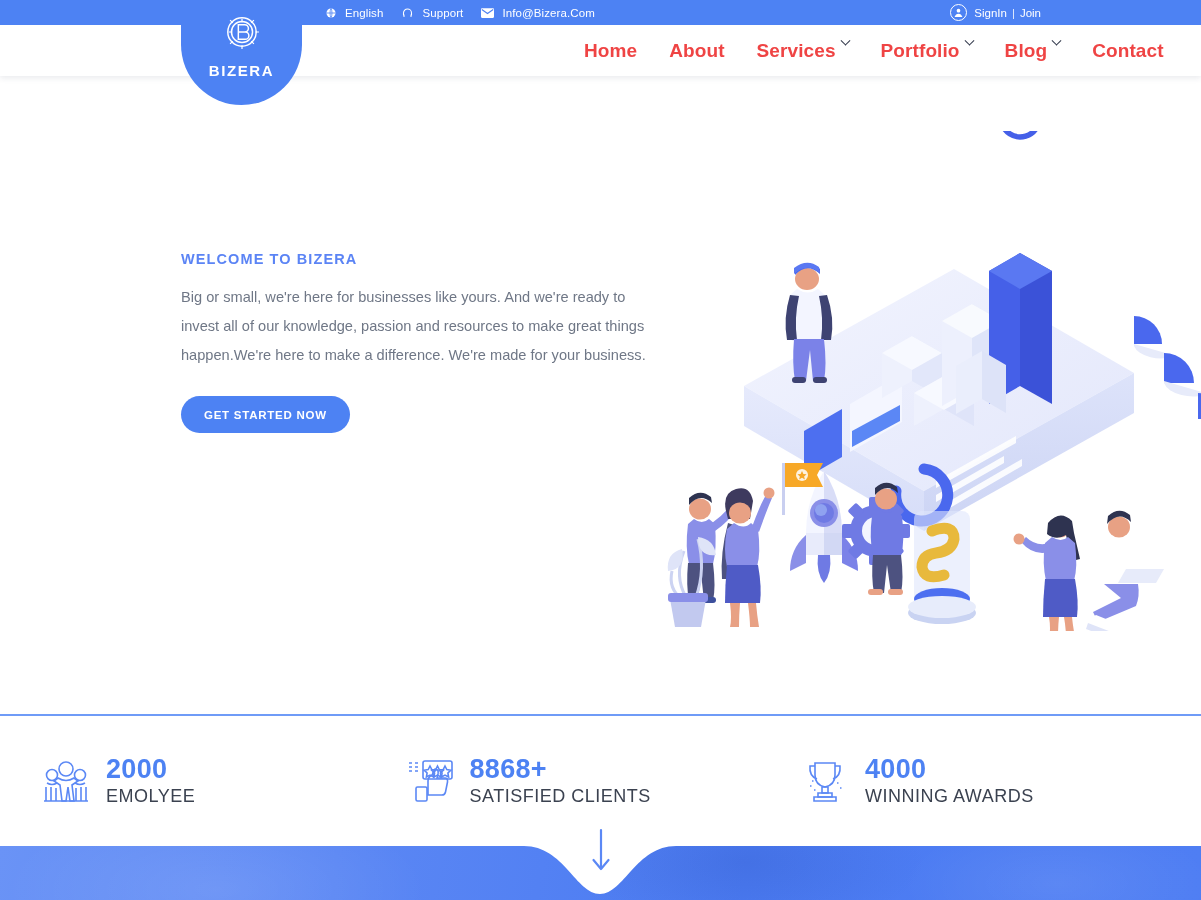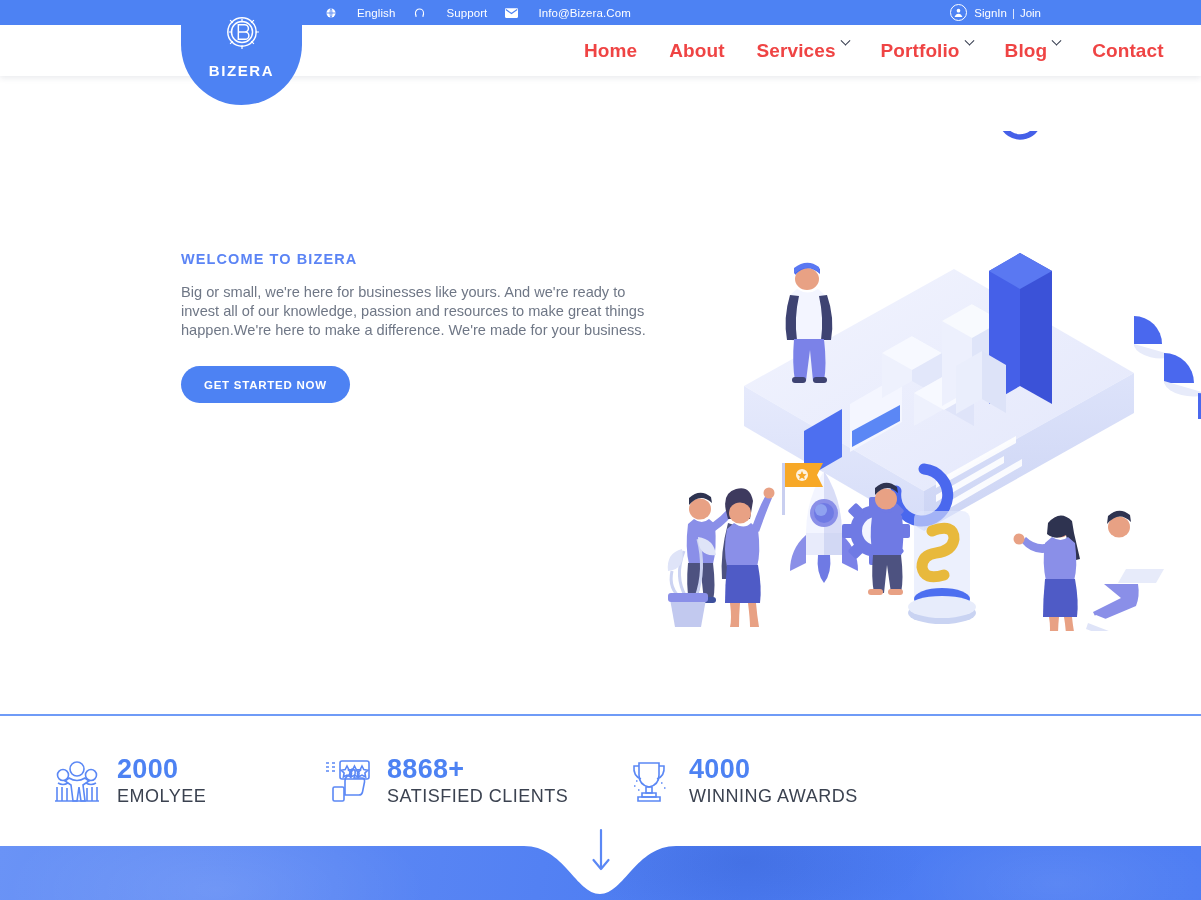--- a/index.html
+++ b/index.html
@@ -37,21 +37,21 @@
   .topbar-right {
     position: absolute;
     right: 160px;
     display: flex;
     align-items: center;
     gap: 7px;
   }
   .tb-item {
     display: flex;
     align-items: center;
-    gap: 20px;
+    gap: 8px;
     color: #ffffff;
     font-size: 11.5px;
     letter-spacing: .1px;
     white-space: nowrap;
   }
   .tb-item svg { display: block; }
   .tb-auth {
     color: #fff;
     font-size: 11.5px;
     white-space: nowrap;
@@ -159,21 +159,21 @@
     font-size: 46px;
     line-height: 57px;
     font-weight: 700;
     letter-spacing: -0.4px;
     margin-bottom: 14px;
   }
   .hero-title .accent { color: #5b88f5; }
   .hero-para {
     color: #6f7786;
     font-size: 14.6px;
-    line-height: 19px;
+    line-height: 29px;
     width: 480px;
     margin-bottom: 26px;
   }
   .cta {
     display: inline-flex;
     align-items: center;
     justify-content: center;
     height: 37px;
     padding: 0 23px;
     background: #4d82f3;
@@ -202,27 +202,27 @@
     top: 714px; left: 0;
     width: 1201px;
     height: 2px;
     background: #6f9bf7;
     z-index: 5;
   }
 
   
   .stats {
     position: absolute;
-    top: 716px; left: 11px;
+    top: 716px; left: 0;
     width: 1051px;
     height: 130px;
     background: #ffffff;
     display: flex;
     align-items: center;
-    justify-content: flex-start;
+    justify-content: space-between;
     gap: 0px;
   }
   .stat {
     display: flex;
     align-items: center;
     gap: 16px;
     width: 288px;
     justify-content: flex-start;
   }
   .stat:nth-child(1) { padding-left: 42px; }

